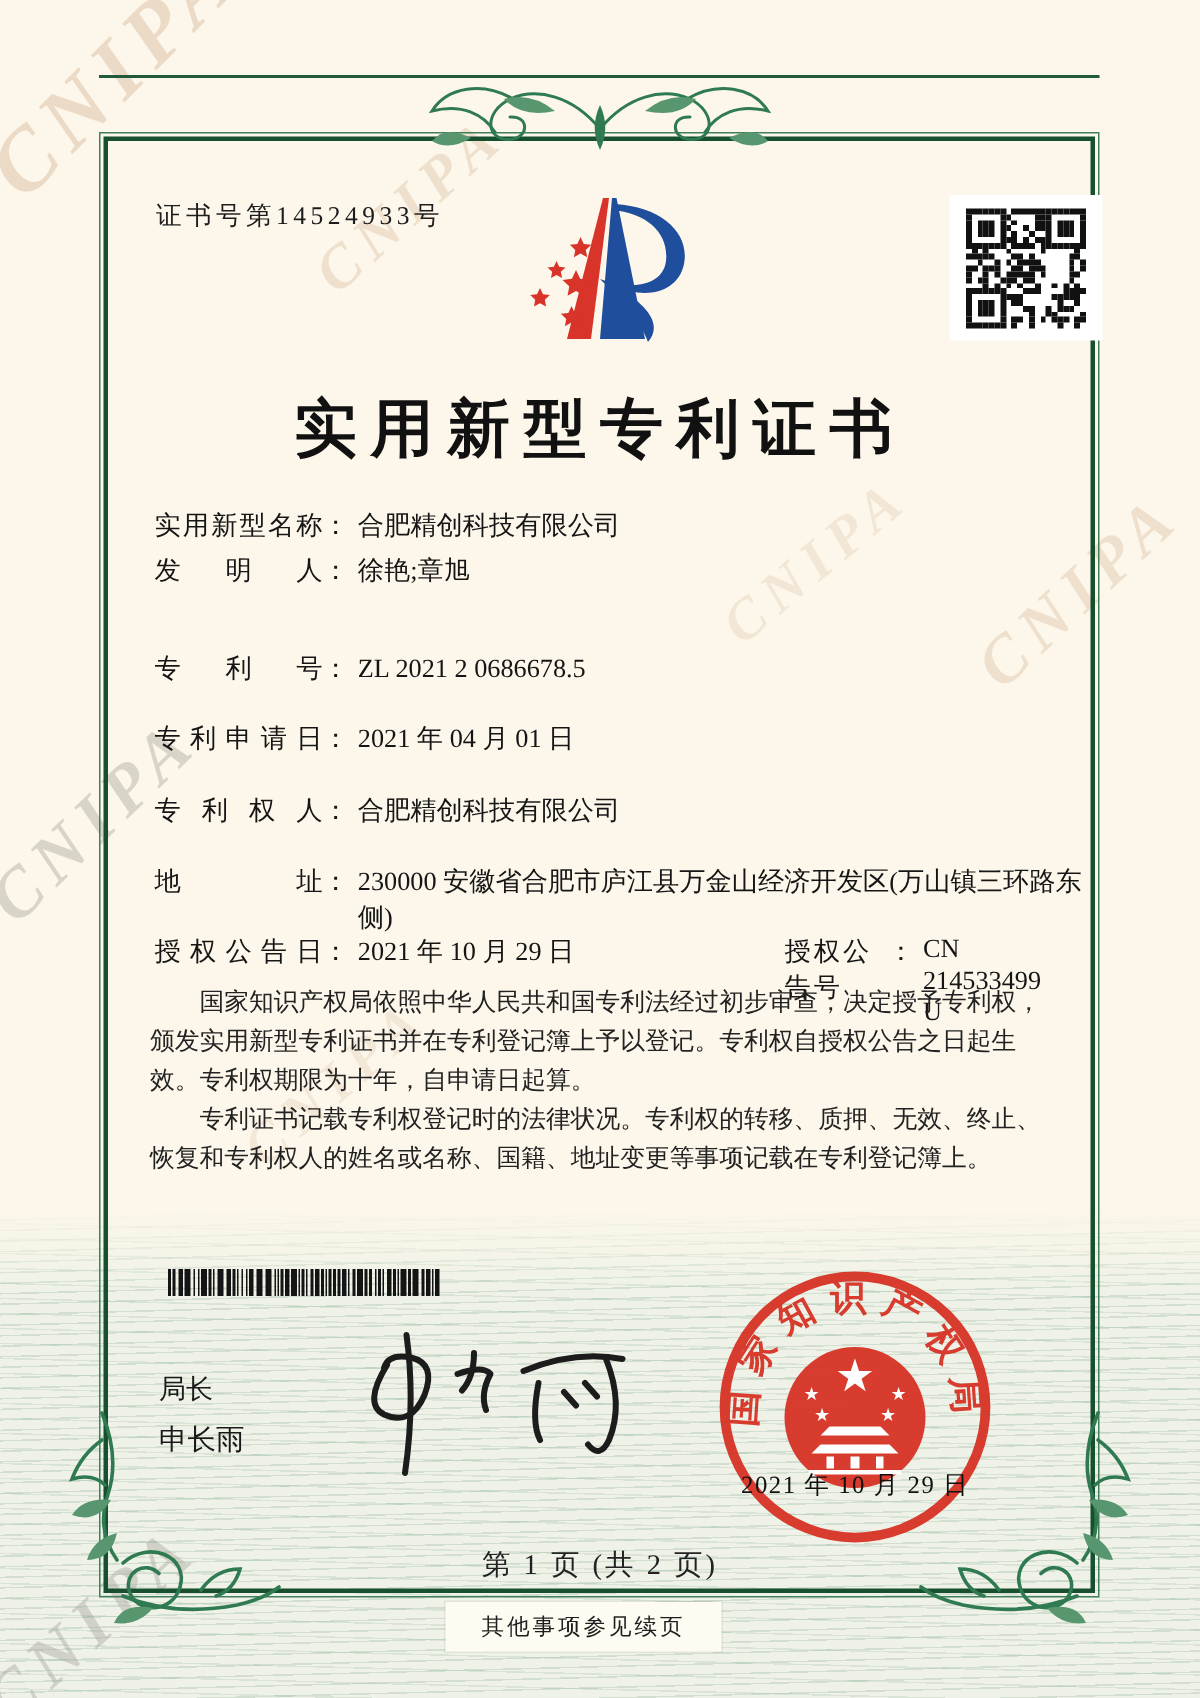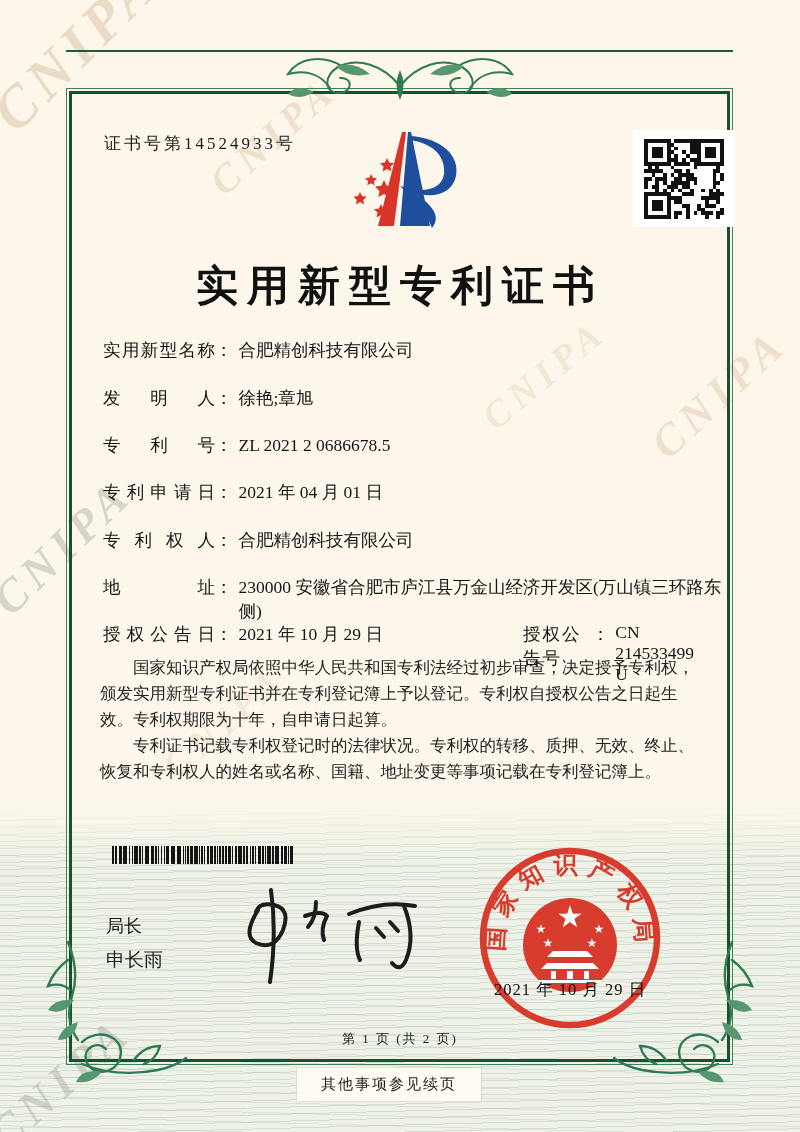--- a/index.html
+++ b/index.html
@@ -73,21 +73,21 @@
                    font-family:"Liberation Sans","DejaVu Sans",sans-serif; color:#1a1a1a; }
   .officer-name  { position:absolute; left:106px; top:947px; z-index:4; font-size:19px;
                    font-family:"Liberation Sans","DejaVu Sans",sans-serif; color:#1a1a1a; }
   .signature { position:absolute; left:224px; top:876px; z-index:4; }
 
   .seal { position:absolute; left:477px; top:845px; z-index:4; opacity:0.96; }
   .seal-date { position:absolute; left:494px; top:979px; z-index:5; font-size:16.5px;
                letter-spacing:1px; color:#101010; white-space:nowrap; }
 
   .page-no { position:absolute; left:0; right:0; top:1030px; z-index:4; text-align:center;
-             font-size:13px; letter-spacing:2px; color:#222; }
+             font-size:19px; letter-spacing:2px; color:#222; }
   .note-box { position:absolute; left:297px; top:1068px; width:184px; height:33px; z-index:4;
               background:#fdfbf2; box-shadow:0 0 0 1px rgba(120,110,80,0.10);
               display:flex; align-items:center; justify-content:center; }
   .note-box span { font-size:15px; letter-spacing:2px; color:#1d1d1d; }
 </style>
 </head>
 <body>
 
 <div class="page">
 
@@ -612,21 +612,21 @@
       </div>
   </div>
 
   <div class="title">实用新型专利证书</div>
 
   <div class="row" style="top:338px;">
     <span class="lab">实用新型名称</span>
       <span class="colon">：</span>
     <span class="val">合肥精创科技有限公司</span>
   </div>
-  <div class="row" style="top:386px;">
+  <div class="row" style="top:368px;">
     <span class="lab">发明人</span>
       <span class="colon">：</span>
     <span class="val">徐艳;章旭</span>
   </div>
   <div class="row" style="top:433px;">
     <span class="lab">专利号</span>
       <span class="colon">：</span>
     <span class="val">ZL 2021 2 0686678.5</span>
   </div>
   <div class="row" style="top:480px;">

